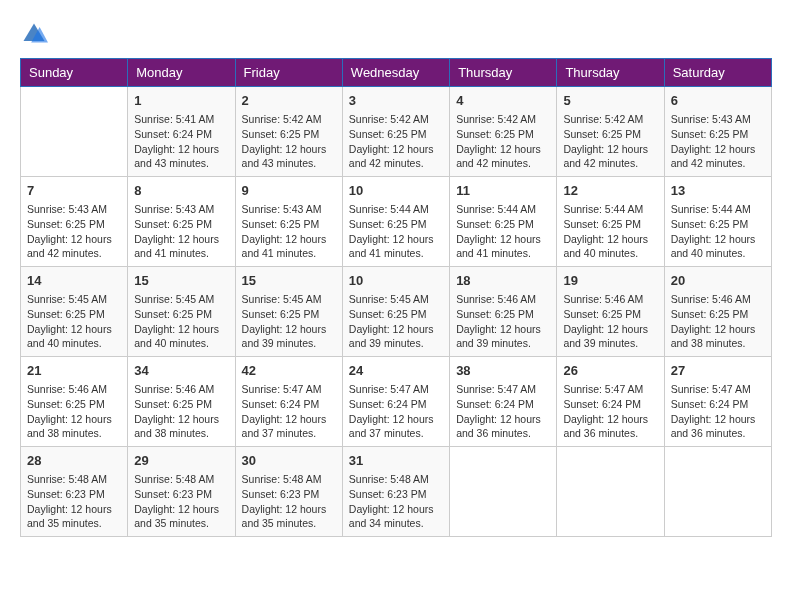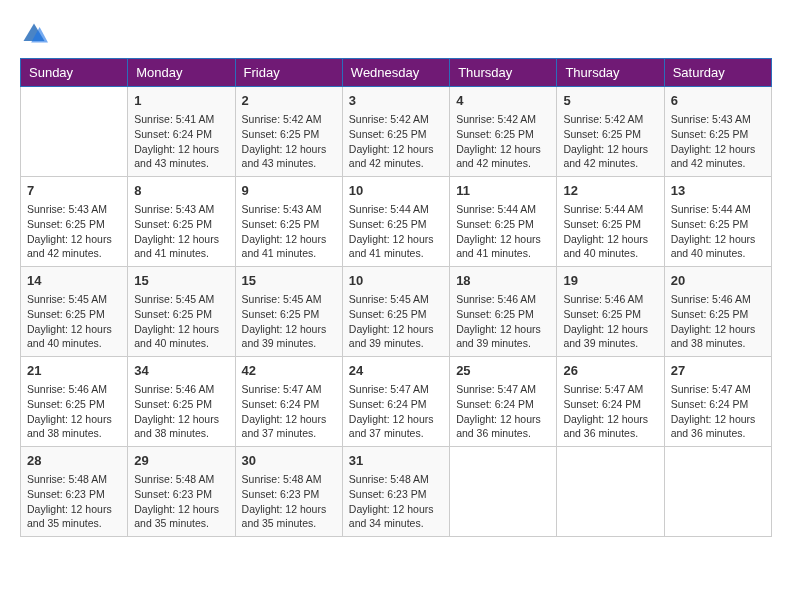--- a/index.html
+++ b/index.html
@@ -293,21 +293,21 @@
 and 37 minutes.</div>
         </td>
         <td>
           <span class="day-number">24</span>
           <div class="cell-content" style="white-space: pre-line;">Sunrise: 5:47 AM
 Sunset: 6:24 PM
 Daylight: 12 hours
 and 37 minutes.</div>
         </td>
         <td>
-          <span class="day-number">25</span>
+          <span class="day-number">38</span>
           <div class="cell-content" style="white-space: pre-line;">Sunrise: 5:47 AM
 Sunset: 6:24 PM
 Daylight: 12 hours
 and 36 minutes.</div>
         </td>
         <td>
           <span class="day-number">26</span>
           <div class="cell-content" style="white-space: pre-line;">Sunrise: 5:47 AM
 Sunset: 6:24 PM
 Daylight: 12 hours

